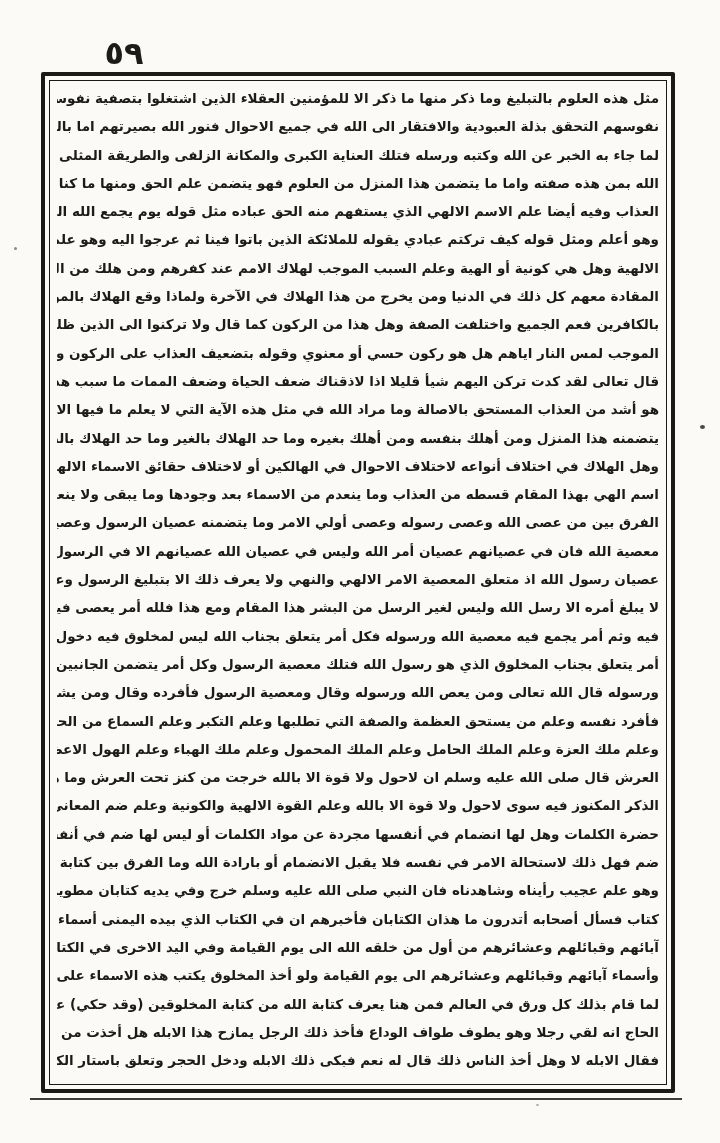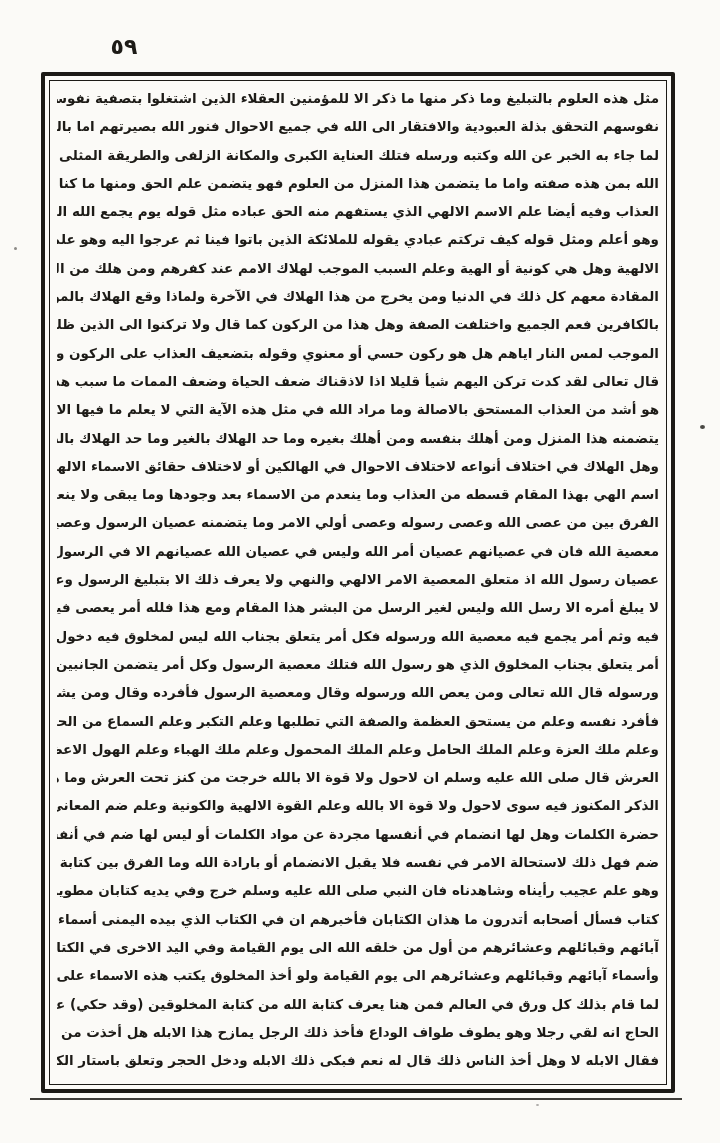--- a/index.html
+++ b/index.html
@@ -17,21 +17,21 @@
   .page{
     position:relative;
     width:720px;height:1143px;
     background:var(--paper);
   }
   .page-number{
     position:absolute;
     left:100px;top:34px;
     width:48px;
     text-align:center;
-    font-size:22px;
+    font-size:32px;
     font-weight:bold;
     color:var(--ink);
     letter-spacing:1px;
   }
   .frame-outer{
     position:absolute;
     left:41px;top:72px;
     width:634px;height:1021px;
     box-sizing:border-box;
     border:4px solid var(--frame);

